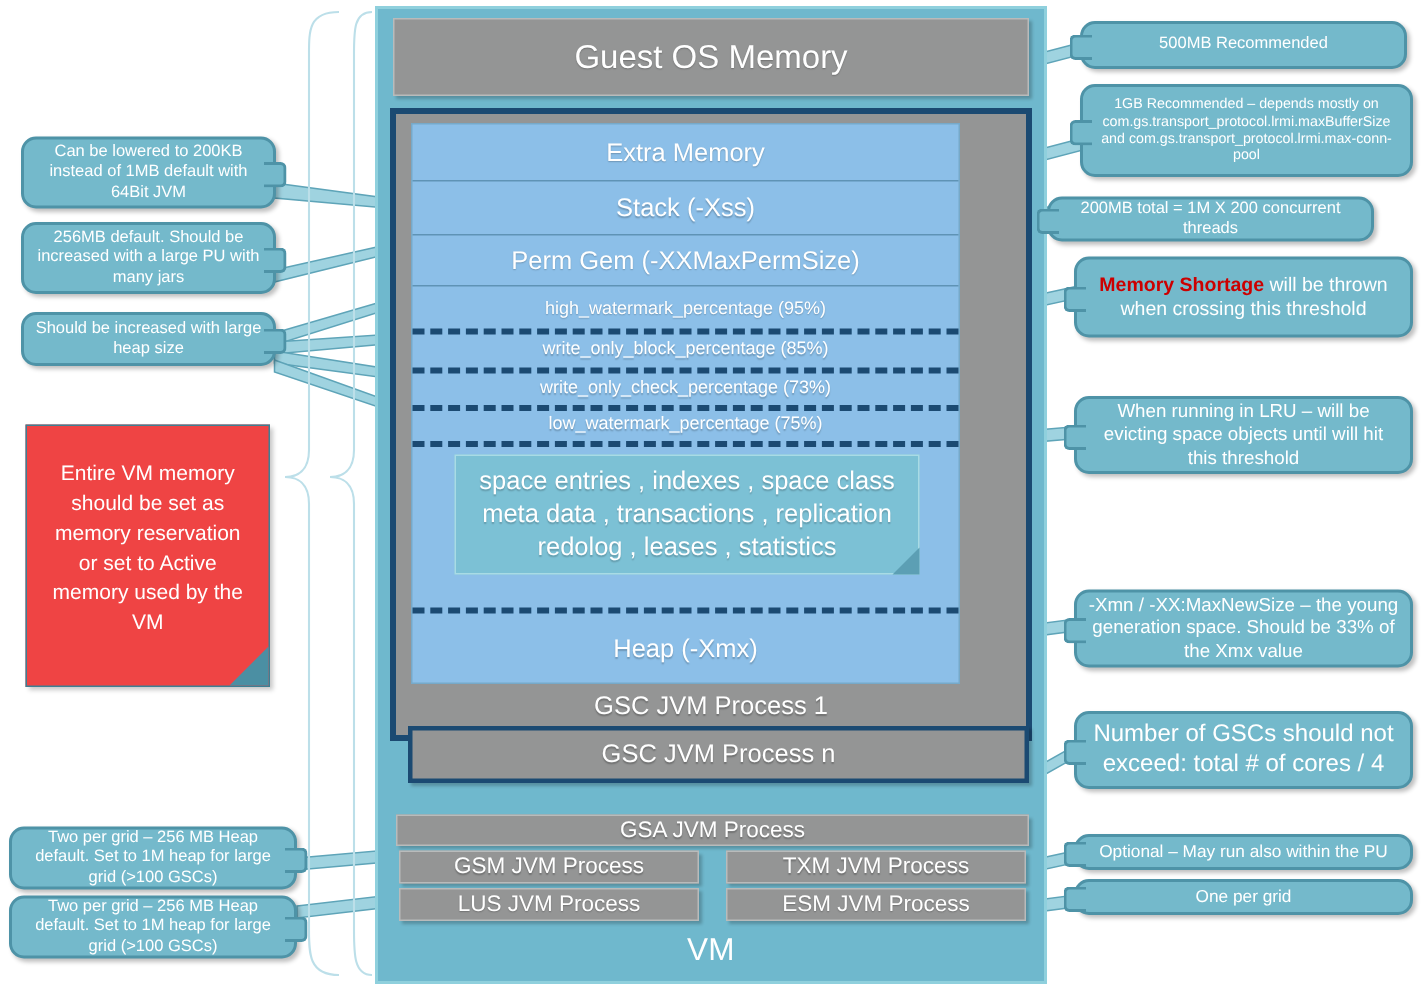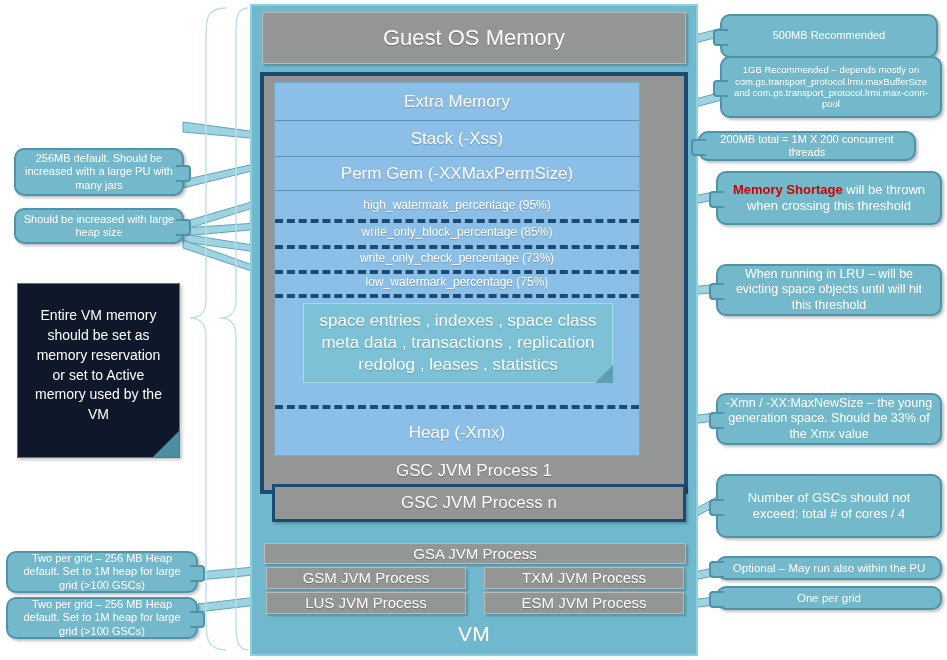--- a/index.html
+++ b/index.html
@@ -99,21 +99,21 @@
   .callout .tail{
     position:absolute;width:13px;height:13px;
     background:#74b9cb;border:2px solid #4e93a7;
   }
   .callout .tail.left{left:-9px;top:50%;margin-top:-7px;border-right:none;border-radius:4px 0 0 4px;}
   .callout .tail.right{right:-9px;top:50%;margin-top:-7px;border-left:none;border-radius:0 4px 4px 0;}
 
   
   .fold-note{
     position:absolute;box-sizing:border-box;
-    background:#0f172a;
+    background:#ef4444;
     border:1px solid #3d7f93;
     color:#ffffff;
     display:flex;align-items:center;justify-content:center;
     text-align:center;line-height:1.42;
     padding:6px 12px 16px 12px;
     font-size:14px;
     box-shadow:2px 2px 3px rgba(0,0,0,.22);
   }
   .fold-note .fold{
     position:absolute;right:0;bottom:0;
@@ -201,20 +201,24 @@
   <div class="gray-bar shadow t-sm" style="left:264px;top:543px;width:422px;height:21px;font-size:15px;">GSA JVM Process</div>
 
   <div class="gray-bar shadow t-sm" style="left:266px;top:567px;width:200px;height:22px;font-size:15px;">GSM JVM Process</div>
   <div class="gray-bar shadow t-sm" style="left:484px;top:567px;width:200px;height:22px;font-size:15px;">TXM JVM Process</div>
 
   <div class="gray-bar shadow t-sm" style="left:266px;top:592px;width:200px;height:22px;font-size:15px;">LUS JVM Process</div>
   <div class="gray-bar shadow t-sm" style="left:484px;top:592px;width:200px;height:22px;font-size:15px;">ESM JVM Process</div>
 
   <div class="vm-label" style="left:250px;top:622px;width:448px;">VM</div>
 
+  <div class="callout" style="left:14px;top:91px;width:170px;height:48px;">
+    <span>Can be lowered to 200KB instead of 1MB default with 64Bit JVM</span>
+    <span class="tail right"></span>
+  </div>
 
   <div class="callout" style="left:14px;top:148px;width:170px;height:48px;">
     <span>256MB default. Should be increased with a large PU with many jars</span>
     <span class="tail right"></span>
   </div>
 
   <div class="callout" style="left:14px;top:208px;width:170px;height:36px;">
     <span>Should be increased with large heap size</span>
     <span class="tail right"></span>
   </div>
@@ -227,21 +231,21 @@
   <div class="callout" style="left:6px;top:551px;width:192px;height:42px;">
     <span>Two per grid – 256 MB Heap default. Set to 1M heap for large grid (&gt;100 GSCs)</span>
     <span class="tail right"></span>
   </div>
 
   <div class="callout" style="left:6px;top:597px;width:192px;height:42px;">
     <span>Two per grid – 256 MB Heap default. Set to 1M heap for large grid (&gt;100 GSCs)</span>
     <span class="tail right"></span>
   </div>
 
-  <div class="callout" style="left:720px;top:14px;width:218px;height:44px;">
+  <div class="callout" style="left:720px;top:14px;width:218px;height:32px;">
     <span>500MB Recommended</span>
     <span class="tail left"></span>
   </div>
 
   <div class="callout tiny" style="left:720px;top:56px;width:222px;height:62px;">
     <span>1GB Recommended – depends mostly on com.gs.transport_protocol.lrmi.maxBufferSize and com.gs.transport_protocol.lrmi.max-conn-pool</span>
     <span class="tail left"></span>
   </div>
 
   <div class="callout" style="left:698px;top:131px;width:218px;height:30px;align-items:center;">
@@ -259,21 +263,21 @@
   <div class="callout" style="left:716px;top:264px;width:226px;height:52px;font-size:12.5px;">
     <span>When running in LRU – will be evicting space objects until  will hit this threshold</span>
     <span class="tail left"></span>
   </div>
 
   <div class="callout" style="left:716px;top:393px;width:226px;height:52px;font-size:12.5px;">
     <span>-Xmn / -XX:MaxNewSize  – the young generation space. Should be 33% of the Xmx value</span>
     <span class="tail left"></span>
   </div>
 
-  <div class="callout" style="left:716px;top:474px;width:226px;height:64px;font-size:13px;justify-content:flex-end;">
+  <div class="callout" style="left:716px;top:474px;width:226px;height:52px;font-size:16px;justify-content:flex-end;">
     <span>Number of GSCs should not exceed: total # of cores / 4</span>
     <span class="tail left"></span>
   </div>
 
   <div class="callout" style="left:716px;top:556px;width:226px;height:24px;font-size:11.5px;">
     <span>Optional – May run also within the PU</span>
     <span class="tail left"></span>
   </div>
 
   <div class="callout" style="left:716px;top:586px;width:226px;height:24px;font-size:11.5px;">

